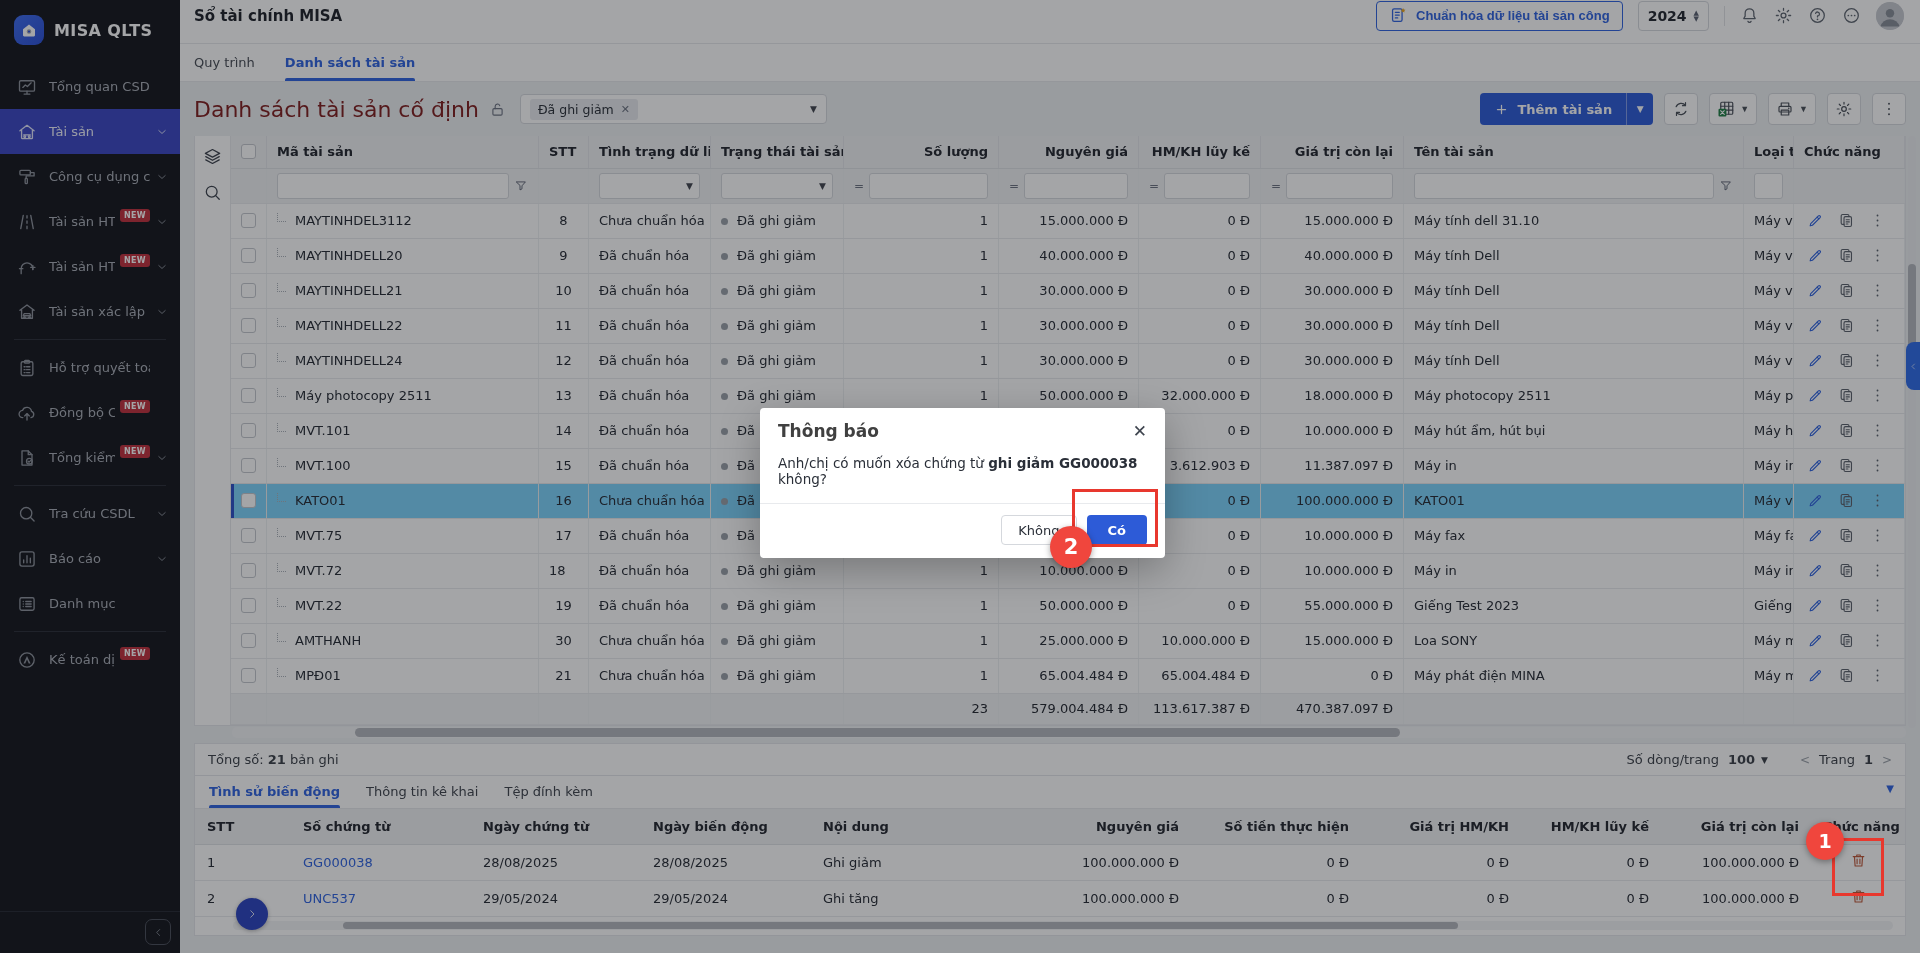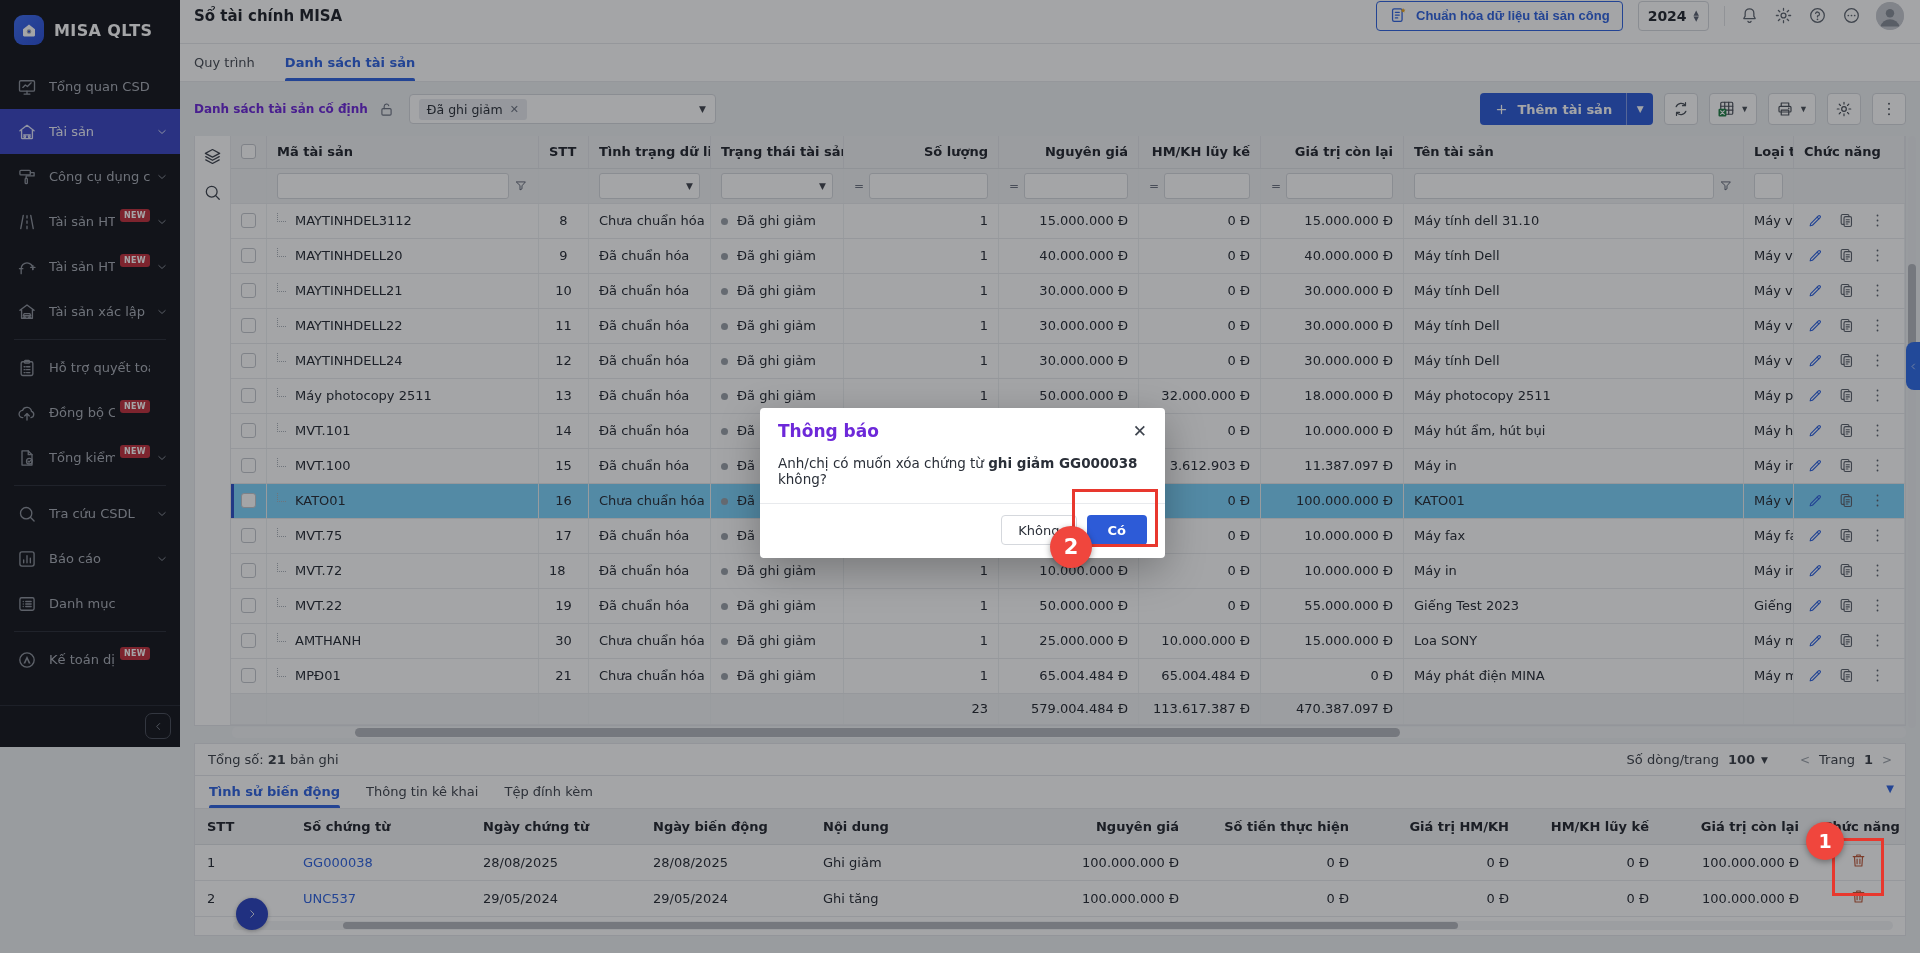--- a/index.html
+++ b/index.html
@@ -1,21 +1,21 @@
 <!DOCTYPE html>
 <html lang="vi"><head>
 <meta charset="utf-8">
 <style>
   *{box-sizing:border-box;margin:0;padding:0}
   html,body{background:#dfe1e5}
   body{font-family:"DejaVu Sans","Liberation Sans",sans-serif}
   .screen{position:relative;width:1920px;height:953px;background:#eef0f3;overflow:hidden}
 
   
-  .sidebar{position:absolute;left:0;top:0;width:180px;height:747px;background:#14161c;color:#a9adb6;z-index:2}
+  .sidebar{position:absolute;left:0;top:0;width:180px;height:953px;background:#14161c;color:#a9adb6;z-index:2}
   .brand{display:flex;align-items:center;gap:10px;padding:15px 12px 13px 14px}
   .brand-icon{width:30px;height:30px;border-radius:9px;background:linear-gradient(135deg,#3d6cf0,#2b4fd6);display:flex;align-items:center;justify-content:center}
   .brand-icon svg{width:18px;height:18px}
   .brand-name{font-size:16px;font-weight:700;color:#fff;letter-spacing:.4px}
   .side-menu{margin-top:6px}
   .side-item{position:relative;display:flex;align-items:center;height:45px;padding:0 30px 0 17px;font-size:13px;cursor:pointer;white-space:nowrap}
   .side-item .s-icon{width:20px;height:20px;margin-right:12px;flex:none;color:#8d929c}
   .side-item .s-icon svg,.chev svg{width:100%;height:100%}
   .side-item.active{background:#3a46c4;color:#edeffc}
   .side-item.active .s-icon{color:#dfe3fa}
@@ -44,21 +44,21 @@
   .avatar svg{width:100%;height:100%}
 
   
   .page-tabs{position:absolute;left:180px;top:44px;width:1740px;height:38px;background:#fff;border-bottom:1px solid #e7e9ec;display:flex;align-items:flex-end;gap:30px;padding-left:14px}
   .ptab{font-size:13px;color:#474c55;padding-bottom:11px;position:relative;cursor:pointer}
   .ptab.active{color:#2f63e0;font-weight:600}
   .ptab.active::after{content:"";position:absolute;left:0;right:0;bottom:0;height:3px;background:#2f63e0;border-radius:2px 2px 0 0}
 
   
   .list-toolbar{position:absolute;left:180px;top:82px;width:1740px;height:54px;display:flex;align-items:center;gap:10px;padding:0 14px}
-  .list-title{font-size:12px;font-weight:700;color:#6d28d9;white-space:nowrap}
+  .list-title{font-size:22px;font-weight:400;color:#7f1d1d;white-space:nowrap}
   .lock{width:17px;height:17px;color:#6b7280}
   .lock svg{width:100%;height:100%}
   .filter-box{width:307px;height:30px;background:#fff;border:1px solid #d5d8dd;border-radius:4px;display:flex;align-items:center;gap:6px;padding:0 9px;margin-left:4px;cursor:pointer}
   .chip{display:flex;align-items:center;gap:7px;background:#e9ebef;border-radius:3px;padding:3px 8px;font-size:12.5px;color:#2a2f38;white-space:nowrap}
   .chip-x{color:#6b7280;font-size:11px;cursor:pointer}
   .filter-caret{margin-left:auto;color:#41454e;font-size:9px}
   .toolbar-right{margin-left:auto;display:flex;align-items:center;gap:11px}
   .split-btn{display:flex;height:32px;border-radius:4px;overflow:hidden;cursor:pointer}
   .split-main{display:flex;align-items:center;gap:8px;background:#2d5bd7;color:#fff;font-size:13px;font-weight:600;padding:0 14px}
   .split-main .hicon{color:#fff;width:15px;height:15px}
@@ -127,21 +127,21 @@
   .i-trash svg{width:100%;height:100%}
   .detail-hscroll{position:absolute;left:38px;bottom:5px;width:1660px;height:9px;background:#f3f4f6;border-radius:5px}
   .detail-hscroll .thumb{position:absolute;left:110px;top:1px;width:1115px;height:7px;background:#b4b7bd;border-radius:4px}
   .round-btn{position:absolute;left:236px;top:898px;width:32px;height:32px;border-radius:50%;background:#2b43c0;color:#fff;display:flex;align-items:center;justify-content:center;z-index:4;cursor:pointer;box-shadow:0 1px 4px rgba(0,0,0,.3)}
   .round-btn svg{width:12px;height:12px}
 
   
   .backdrop{position:absolute;inset:0;background:rgba(16,18,24,.38);z-index:50}
   .modal{position:absolute;left:760px;top:408px;width:405px;background:#fff;border-radius:4px;z-index:60;box-shadow:0 12px 40px rgba(0,0,0,.28)}
   .modal-head{display:flex;align-items:center;justify-content:space-between;padding:13px 18px 5px}
-  .modal-title{font-size:17px;font-weight:700;color:#6d28d9}
+  .modal-title{font-size:17px;font-weight:700;color:#404040}
   .modal-x{font-size:17px;color:#3f454f;cursor:pointer;line-height:1}
   .modal-body{padding:9px 18px 16px;font-size:13.5px;color:#2a2f38}
   .modal-foot{border-top:1px solid #e8eaed;padding:11px 18px 13px;display:flex;justify-content:flex-end;gap:10px}
   .btn-no{height:30px;padding:0 16px;background:#fff;border:1px solid #d5d8dd;border-radius:4px;font-size:13px;color:#2a2f38;cursor:pointer;font-family:inherit}
   .btn-yes{height:30px;padding:0 21px;background:#2d5bd7;border:none;border-radius:4px;font-size:13px;font-weight:700;color:#fff;cursor:pointer;font-family:inherit}
   .ann-rect{position:absolute;border:3px solid #e8382e;z-index:70;pointer-events:none}
   #rect-yes{left:1072px;top:489px;width:86px;height:58px}
   #rect-trash{left:1832px;top:838px;width:52px;height:58px}
   .ann-badge{position:absolute;border-radius:50%;background:#f0463d;color:#fff;font-weight:700;display:flex;align-items:center;justify-content:center;z-index:71;box-shadow:0 2px 6px rgba(0,0,0,.35)}
   #badge-step1{left:1806px;top:822px;width:38px;height:38px;font-size:19px}

